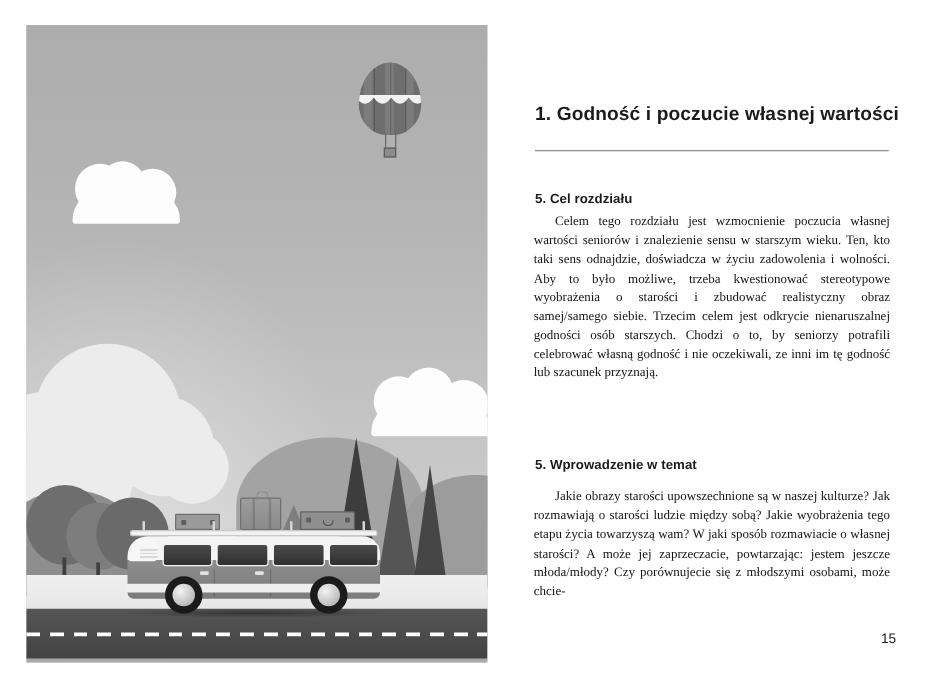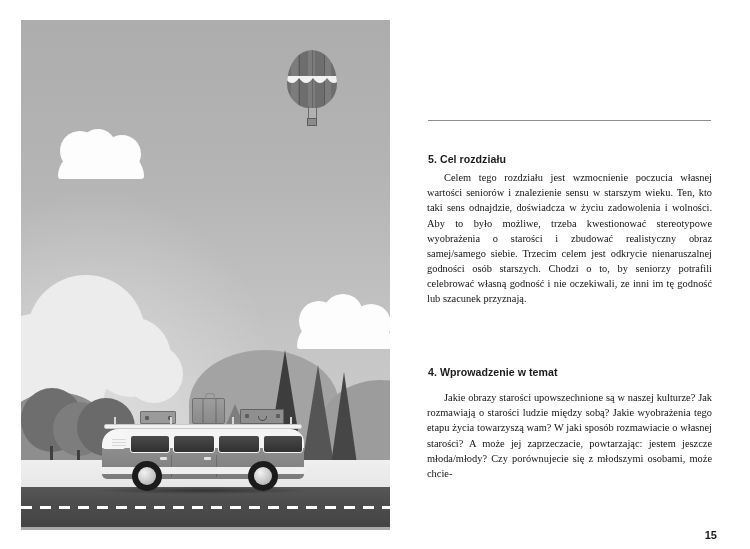--- a/index.html
+++ b/index.html
@@ -269,23 +269,22 @@
     line-height: 15.05px;
     color: #131313;
     text-align: justify;
     text-indent: 17px;
     hyphens: manual;
   }
   #par1 { top: 160px; }
   #par2 { top: 380px; }
   #page-number {
     position: absolute; right: 33px; top: 505px;
-    font-size: 11px; font-weight: 700; color: #1b1b1b;
+    font-size: 11px; font-weight: 400; color: #1b1b1b;
     font-family: "Liberation Sans", sans-serif;
-    margin-top: 24px;
   }
 </style>
 </head>
 <body>
 
 <div id="page">
 
   <div id="illustration">
     <div class="sky-glow"></div>
 
@@ -400,27 +399,28 @@
       <div class="door-line" style="left:116px;"></div>
       <div class="handle" style="left:60px;"></div>
       <div class="handle" style="left:104px;"></div>
       <div class="bumper"></div>
       <div class="wheel" style="left:32px;"></div>
       <div class="wheel" style="left:148px;"></div>
     </div>
   </div>
 
   <div id="textpage">
+    <h1 id="chapter-title">1. Godność i poczucie własnej wartości</h1>
 
     <div id="divider"></div>
 
     <h2 class="section-head" id="sec1-head">5. Cel rozdziału</h2>
 
     <p class="body-par" id="par1">Celem tego rozdziału jest wzmocnienie poczucia własnej wartości seniorów i znalezienie sensu w starszym wieku. Ten, kto taki sens odnajdzie, doświadcza w życiu zadowolenia i wolności. Aby to było możliwe, trzeba kwestionować stereotypowe wyobrażenia o starości i zbudować realistyczny obraz samej/samego siebie. Trzecim celem jest odkrycie nienaruszalnej godności osób starszych. Chodzi o to, by seniorzy potrafili celebrować własną godność i nie oczekiwali, ze inni im tę godność lub szacunek przyznają.</p>
 
-    <h2 class="section-head" id="sec2-head">4. Wprowadzenie w temat</h2>
+    <h2 class="section-head" id="sec2-head">5. Wprowadzenie w temat</h2>
 
     <p class="body-par" id="par2">Jakie obrazy starości upowszechnione są w naszej kulturze? Jak rozmawiają o starości ludzie między sobą? Jakie wyobrażenia tego etapu życia towarzyszą wam? W jaki sposób rozmawiacie o własnej starości? A może jej zaprzeczacie, powtarzając: jestem jeszcze młoda/młody? Czy porównujecie się z młodszymi osobami, może chcie-</p>
 
     <div id="page-number">15</div>
   </div>
 
 </div>
 
 </body></html>

